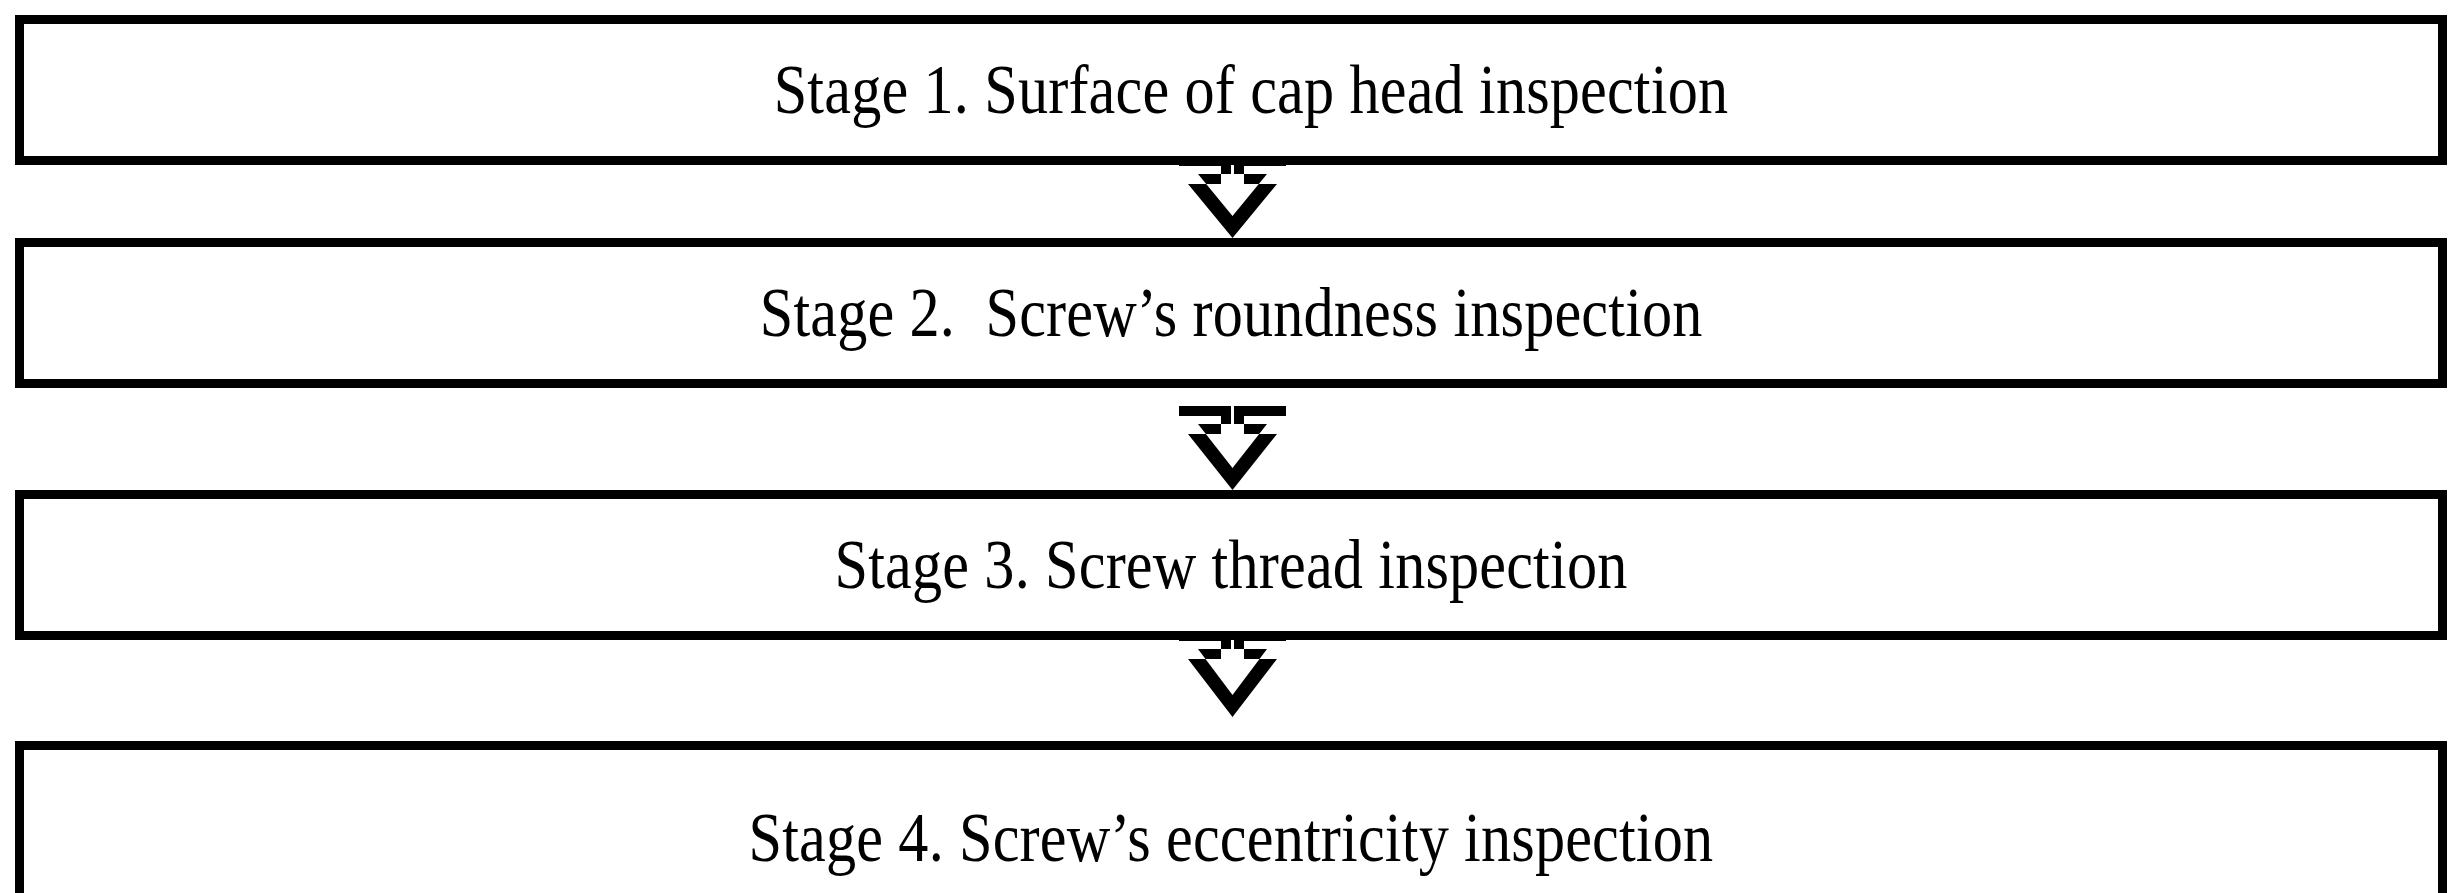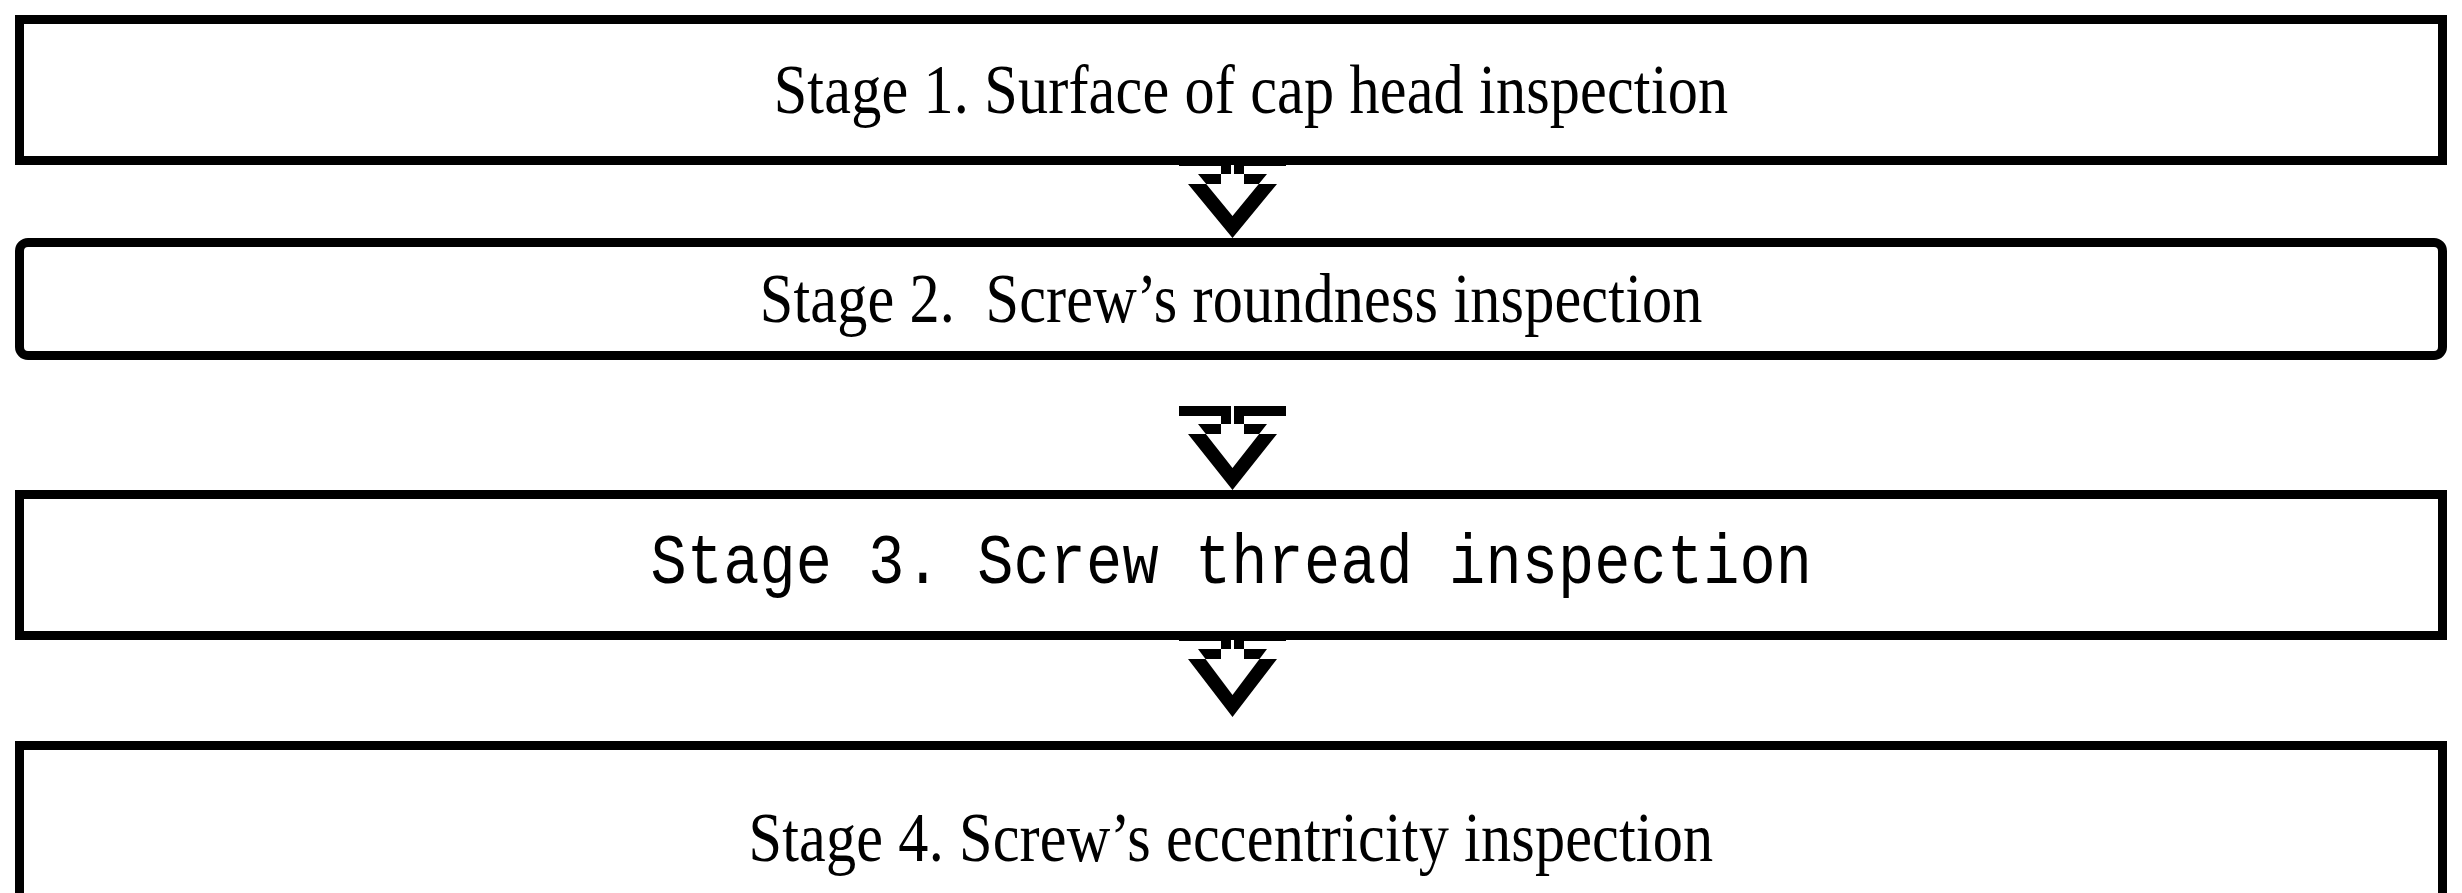--- a/index.html
+++ b/index.html
@@ -31,22 +31,22 @@
     font-size: 70px;
     line-height: 1.0;
     color: #000000;
     white-space: pre;
     text-align: center;
     letter-spacing: 0.2px;
     transform: scaleX(0.86);
     transform-origin: center center;
   }
   .box1 { top: 15px;  height: 150px; padding-left: 40px; }
-  .box2 { top: 238px; height: 122px; border-radius: 13px; }
-  .box3 { top: 490px; height: 150px; font-family: Liberation Mono, monospace; }
+  .box2 { top: 238px; height: 150px; }
+  .box3 { top: 490px; height: 150px; }
   .box4 { top: 741px; height: 193px; }
 
   
   .connector {
     position: absolute;
     left: 1179px;
     width: 107px;
     height: 0;
     pointer-events: none;
   }

